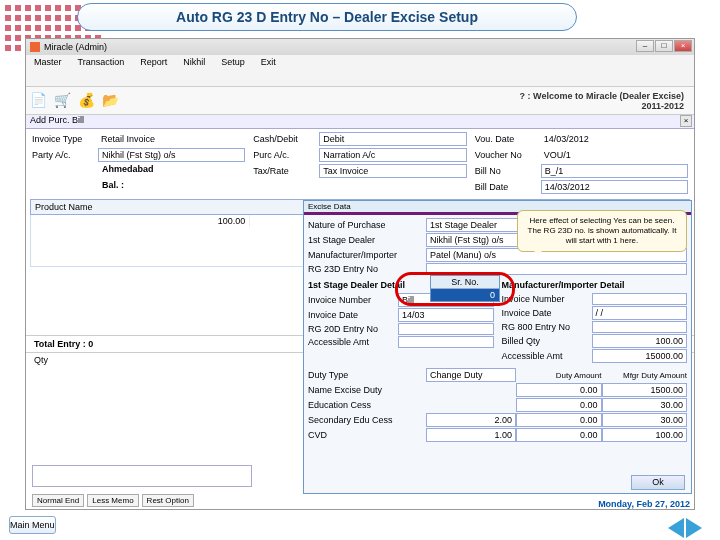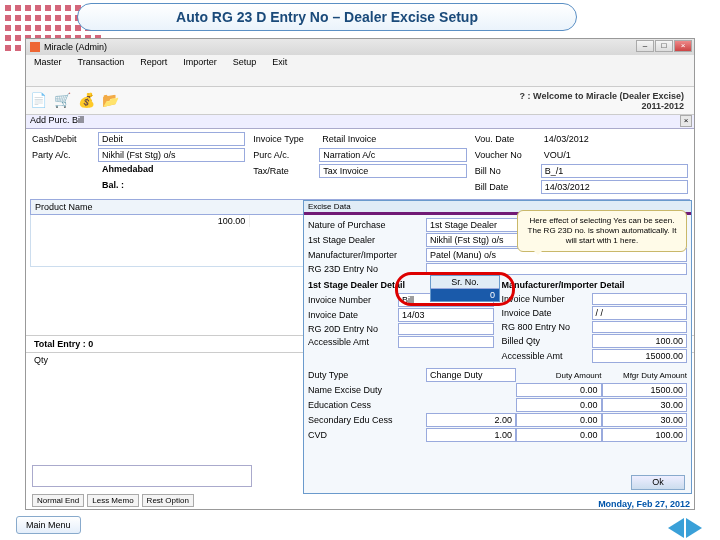--- a/index.html
+++ b/index.html
@@ -50,21 +50,21 @@
 .sechead{font-weight:bold;padding:2px 0}
 .okbtn{position:absolute;bottom:3px;right:6px;width:54px;height:15px;background:linear-gradient(#eef,#cde);border:1px solid #8ac;font-size:9px;text-align:center;line-height:13px}
 
 .srpop{position:absolute;top:275px;left:430px;width:70px;border:1px solid #6a9acc;background:#fff;font-size:9px;z-index:5}
 .srpop .srh{background:#e0ecf6;text-align:center;border-bottom:1px solid #9ad;padding:1px;font-weight:normal}
 .srpop .srv{background:#1a5aaa;color:#fff;text-align:right;padding:1px 4px}
 .srhi{position:absolute;top:272px;left:395px;width:120px;height:34px;border:3px solid #d00;border-radius:16px;z-index:6;pointer-events:none}
 
 .callout{position:absolute;top:210px;left:517px;width:170px;background:#fffbe8;border:1px solid #c9b86a;border-radius:6px;padding:5px 6px;font-size:8px;text-align:center;z-index:7;line-height:1.25}
 .callout::after{content:"";position:absolute;bottom:-10px;left:14px;border:6px solid transparent;border-top-color:#fffbe8}
-.mainmenu{position:absolute;bottom:6px;left:16px;font-size:9px;border:1px solid #8ac;background:linear-gradient(#fff,#e4eefa);padding:3px 9px;border-radius:3px}
+.mainmenu{position:absolute;bottom:6px;left:9px;font-size:9px;border:1px solid #8ac;background:linear-gradient(#fff,#e4eefa);padding:3px 0;border-radius:3px}
 .navarrows{position:absolute;bottom:2px;right:18px;display:flex;gap:2px}
 .navarrows span{width:0;height:0;border-top:10px solid transparent;border-bottom:10px solid transparent}
 .navarrows .l{border-right:16px solid #3aa0d8}
 .navarrows .r{border-left:16px solid #3aa0d8}
 </style>
 </head>
 <body>
 
 <div class="dots">
     <span></span>
@@ -127,45 +127,45 @@
     <div class="win-btns">
       <span>–</span>
       <span>□</span>
       <span class="cls">×</span>
     </div>
   </div>
   <div class="menubar">
     <span>Master</span>
     <span>Transaction</span>
     <span>Report</span>
-    <span>Importer</span>
+    <span>Nikhil</span>
     <span>Setup</span>
     <span>Exit</span>
   </div>
   <div class="toolbar">
     <span class="ticon">📄</span>
     <span class="ticon">🛒</span>
     <span class="ticon">💰</span>
     <span class="ticon">📂</span>
     <div class="welcome" style="white-space:pre-line">? : Welcome to Miracle (Dealer Excise)
 2011-2012</div>
   </div>
   <div class="tabbar">
     <span>Add Purc. Bill</span>
     <span class="xbtn">×</span>
   </div>
 
   <div class="form-top">
     <div class="frow">
+        <label>Invoice Type</label>
+        <span class="valp">Retail Invoice</span>
+      </div>
+    <div class="frow">
         <label>Cash/Debit</label>
         <span class="val">Debit</span>
-      </div>
-    <div class="frow">
-        <label>Invoice Type</label>
-        <span class="valp">Retail Invoice</span>
       </div>
     <div class="frow">
         <label>Vou. Date</label>
         <span class="valp">14/03/2012</span>
       </div>
 
     <div class="frow">
         <label>Party A/c.</label>
         <span class="val">Nikhil (Fst Stg) o/s</span>
       </div>

